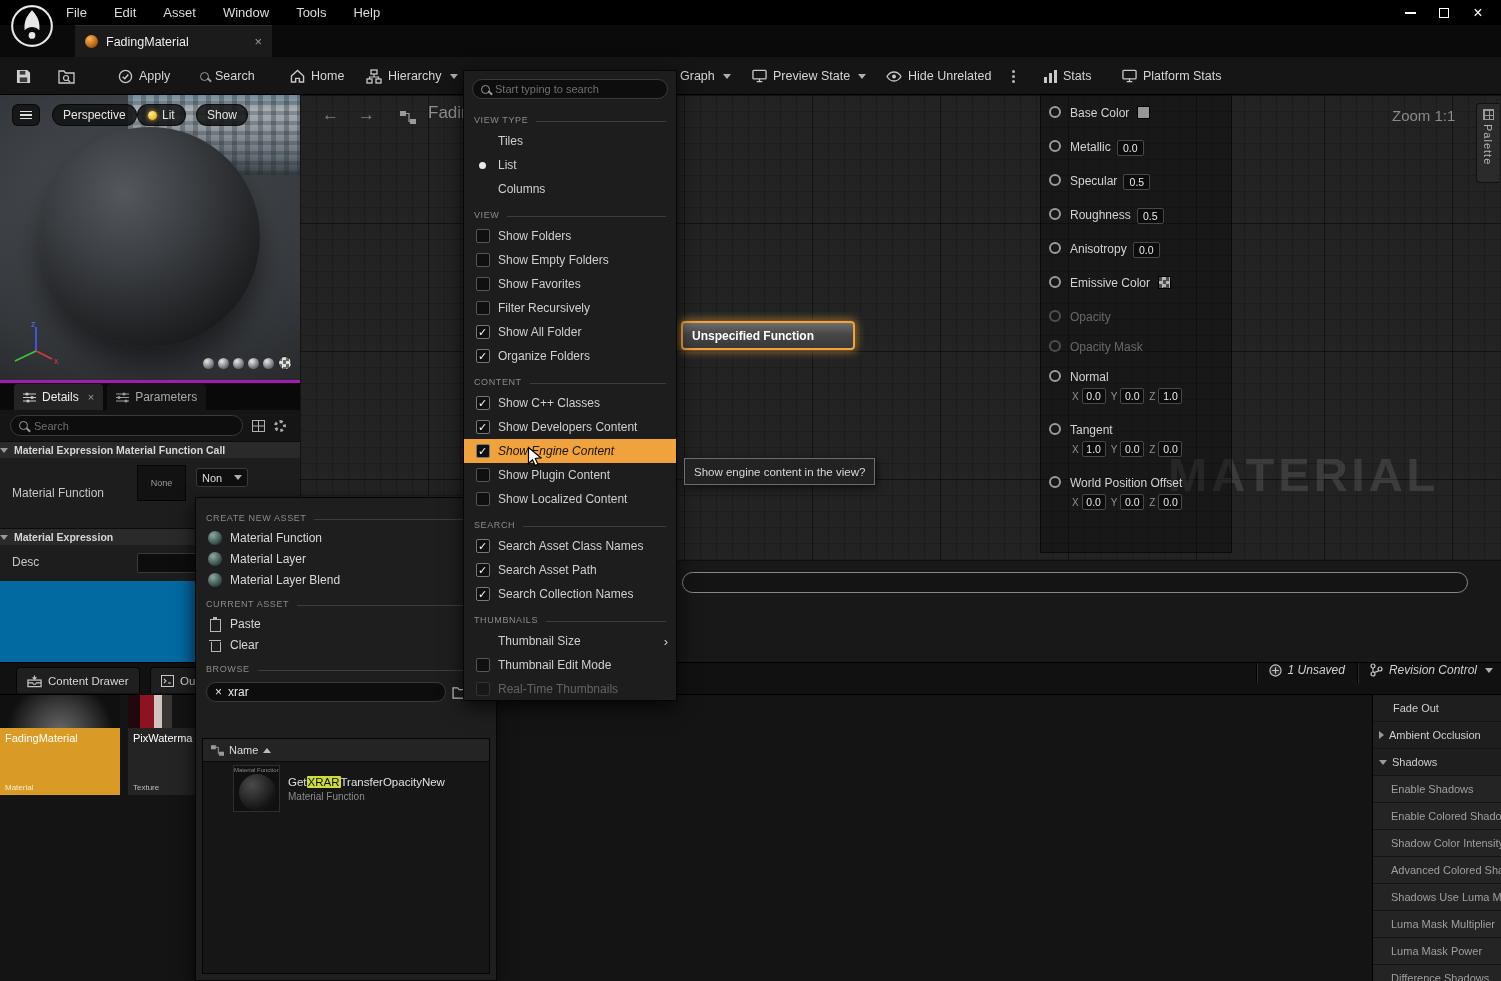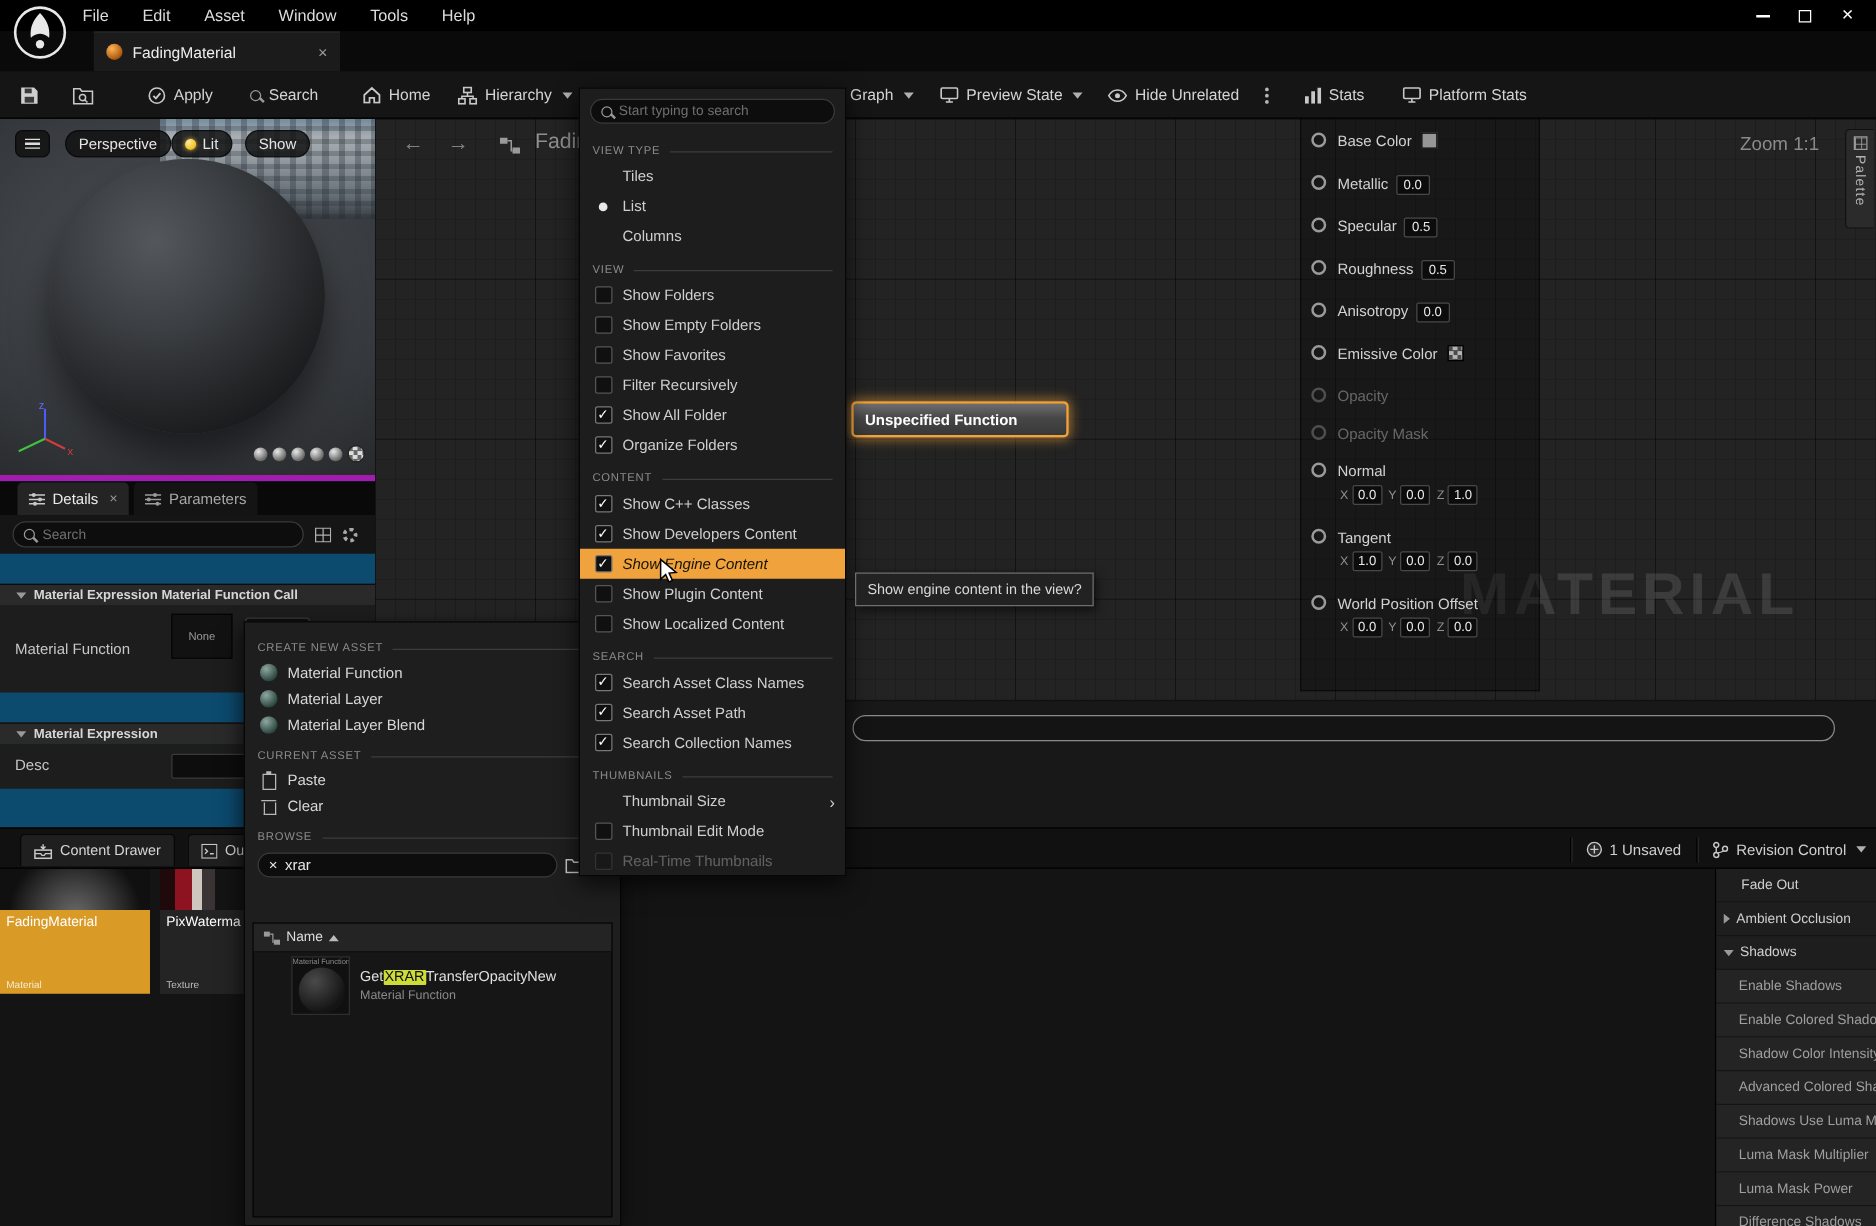--- a/index.html
+++ b/index.html
@@ -39,31 +39,31 @@
 .vp-btn{position:absolute;top:9px;height:22px;border-radius:11px;background:rgba(18,18,18,.85);border:1px solid rgba(0,0,0,.6);display:flex;align-items:center;gap:5px;padding:0 10px;font-size:12px;color:#e4e4e4;white-space:nowrap;}
 .burger{left:12px;width:28px;justify-content:center;padding:0;border-radius:6px;flex-direction:column;gap:2px;}
 .burger b{display:block;width:12px;height:1.5px;background:#ddd;}
 .bulb{width:9px;height:9px;border-radius:50%;background:radial-gradient(circle at 35% 30%,#ffe9a0,#f5c52a 60%,#b8860b);box-shadow:0 0 4px rgba(255,210,80,.8);}
 .gizmo{position:absolute;left:10px;top:222px;}
 .mesh-row{position:absolute;right:8px;bottom:10px;display:flex;align-items:center;gap:4px;}
 .mesh-dot{width:11px;height:11px;border-radius:50%;background:radial-gradient(circle at 35% 30%,#e8e8e8,#7a7a7a 60%,#3a3a3a);}
 .mesh-checker{width:14px;height:14px;border-radius:50%;background:conic-gradient(#ddd 0 25%,#666 0 50%,#ddd 0 75%,#666 0);background-size:7px 7px;border:1px solid #222;}
 
 
-.details{position:absolute;left:0;top:380px;width:300px;height:282px;background:#0c4a6e;z-index:2;border-top:5px solid #a21caf;}
+.details{position:absolute;left:0;top:380px;width:300px;height:282px;background:#0369a1;z-index:2;border-top:3px solid #a21caf;}
 .dtab-row{height:27px;background:#090909;display:flex;align-items:flex-end;padding-left:14px;gap:4px;}
 .dtab{height:26px;display:flex;align-items:center;gap:6px;padding:0 9px;font-size:12px;border-radius:4px 4px 0 0;}
 .dtab.active{background:#242424;color:#ececec;}
 .dtab.inactive{background:#141414;color:#a8a8a8;}
 .dtab .x{color:#9a9a9a;font-size:11px;margin-left:3px;}
 .dsearch-row{height:31px;display:flex;align-items:center;padding:0 10px;gap:9px;background:#151515;}
 .dsearch{flex:0 0 233px;height:21px;border:1px solid #3a3a3a;border-radius:11px;background:#0d0d0d;display:flex;align-items:center;gap:6px;padding:0 8px;}
 .dsearch input,.vm-search input,.ap-input{background:transparent;border:none;outline:none;color:#ddd;font-size:11px;width:100%;font-family:inherit;}
 .dsearch input::placeholder,.vm-search input::placeholder{color:#6f6f6f;}
-.dsec{height:17px;background:#2a2a2a;display:flex;align-items:center;gap:6px;padding:0 13px;font-size:10.5px;font-weight:bold;color:#d6d6d6;border-top:1px solid #0c0c0c;margin-top:24px;}
+.dsec{height:17px;background:#2a2a2a;display:flex;align-items:center;gap:6px;padding:0 0;font-size:10.5px;font-weight:bold;color:#d6d6d6;border-top:1px solid #0c0c0c;}
 .tri-d{width:0;height:0;border-left:4px solid transparent;border-right:4px solid transparent;border-top:5px solid #999;}
 .drow1{position:relative;height:70px;background:#1d1d1d;}
 .dlabel{position:absolute;left:12px;top:28px;font-size:12px;color:#c6c6c6;}
 .dlabel2{position:absolute;left:12px;top:10px;font-size:12px;color:#c6c6c6;}
 .none-box{position:absolute;left:137px;top:7px;width:49px;height:36px;background:#121212;border:1px solid #050505;display:flex;align-items:center;justify-content:center;font-size:9px;color:#9a9a9a;}
 .dcombo{position:absolute;left:196px;top:10px;width:52px;height:19px;background:#0f0f0f;border:1px solid #3a3a3a;border-radius:3px;display:flex;align-items:center;justify-content:space-between;padding:0 5px;font-size:11px;color:#ddd;}
 .drow2{position:relative;height:36px;background:#1d1d1d;}
 .dinput{position:absolute;left:137px;top:8px;width:160px;height:20px;background:#0d0d0d;border:1px solid #3a3a3a;border-radius:2px;}
 
 
@@ -91,21 +91,21 @@
 .swatch.checker{background:conic-gradient(#b4b4b4 0 25%,#4a4a4a 0 50%,#b4b4b4 0 75%,#4a4a4a 0);background-size:7px 7px;}
 .pin-col{display:flex;flex-direction:column;gap:4px;}
 .xyz{display:flex;align-items:center;gap:3px;}
 .axis{font-size:10px;color:#909090;margin-left:2px;}
 .xyz .vbox{margin-left:0;min-width:24px;}
 .uf-node{position:absolute;left:381px;top:226px;width:174px;height:29px;border:2px solid var(--accent,#F0A33C);border-radius:4px;background:linear-gradient(#6e6e6e,#474747 45%,#383838);box-shadow:0 0 9px 2px rgba(240,163,60,.55);display:flex;align-items:center;padding:0 9px;font-size:12px;font-weight:bold;color:#fff;white-space:nowrap;}
 
 
 .statusbar{position:absolute;left:0;top:662px;width:1501px;height:33px;background:#111;border-top:1px solid #000;border-bottom:1px solid #000;z-index:3;}
 .drawer-tab{position:absolute;top:4px;height:26px;background:#1f1f1f;border:1px solid #060606;border-bottom:none;border-radius:4px 4px 0 0;display:flex;align-items:center;gap:6px;padding:0 10px;font-size:11.5px;color:#d6d6d6;white-space:nowrap;}
-.sb-right{position:absolute;right:8px;top:0;height:33px;display:flex;align-items:center;gap:12px;}
+.sb-right{position:absolute;right:8px;top:0;height:33px;display:flex;align-items:flex-start;gap:12px;font-style:italic;}
 .sb-sep{width:1px;height:20px;background:#000;box-shadow:1px 0 0 #2e2e2e;}
 .sb-item{display:flex;align-items:center;gap:6px;font-size:12px;color:#cfcfcf;white-space:nowrap;}
 
 .bottom{position:absolute;left:0;top:695px;width:1501px;height:286px;background:#141414;z-index:2;}
 .tile{position:absolute;top:0;width:120px;height:100px;background:#202020;}
 .tile-thumb{height:33px;}
 .tile-thumb.dark-sphere{background:radial-gradient(circle at 50% 115%,#6a6a6a,#3c3c3c 40%,#101010 75%);}
 .tile-thumb.red-texture{background:linear-gradient(90deg,#20090b 0 12px,#8e1320 12px 26px,#cfc7bf 26px 34px,#3a3434 34px 44px,#141414 44px);}
 .tile-label{position:relative;height:67px;background:#242424;padding:4px 5px;}
 .tile.sel .tile-label{background:var(--tile,#D99A26);}

